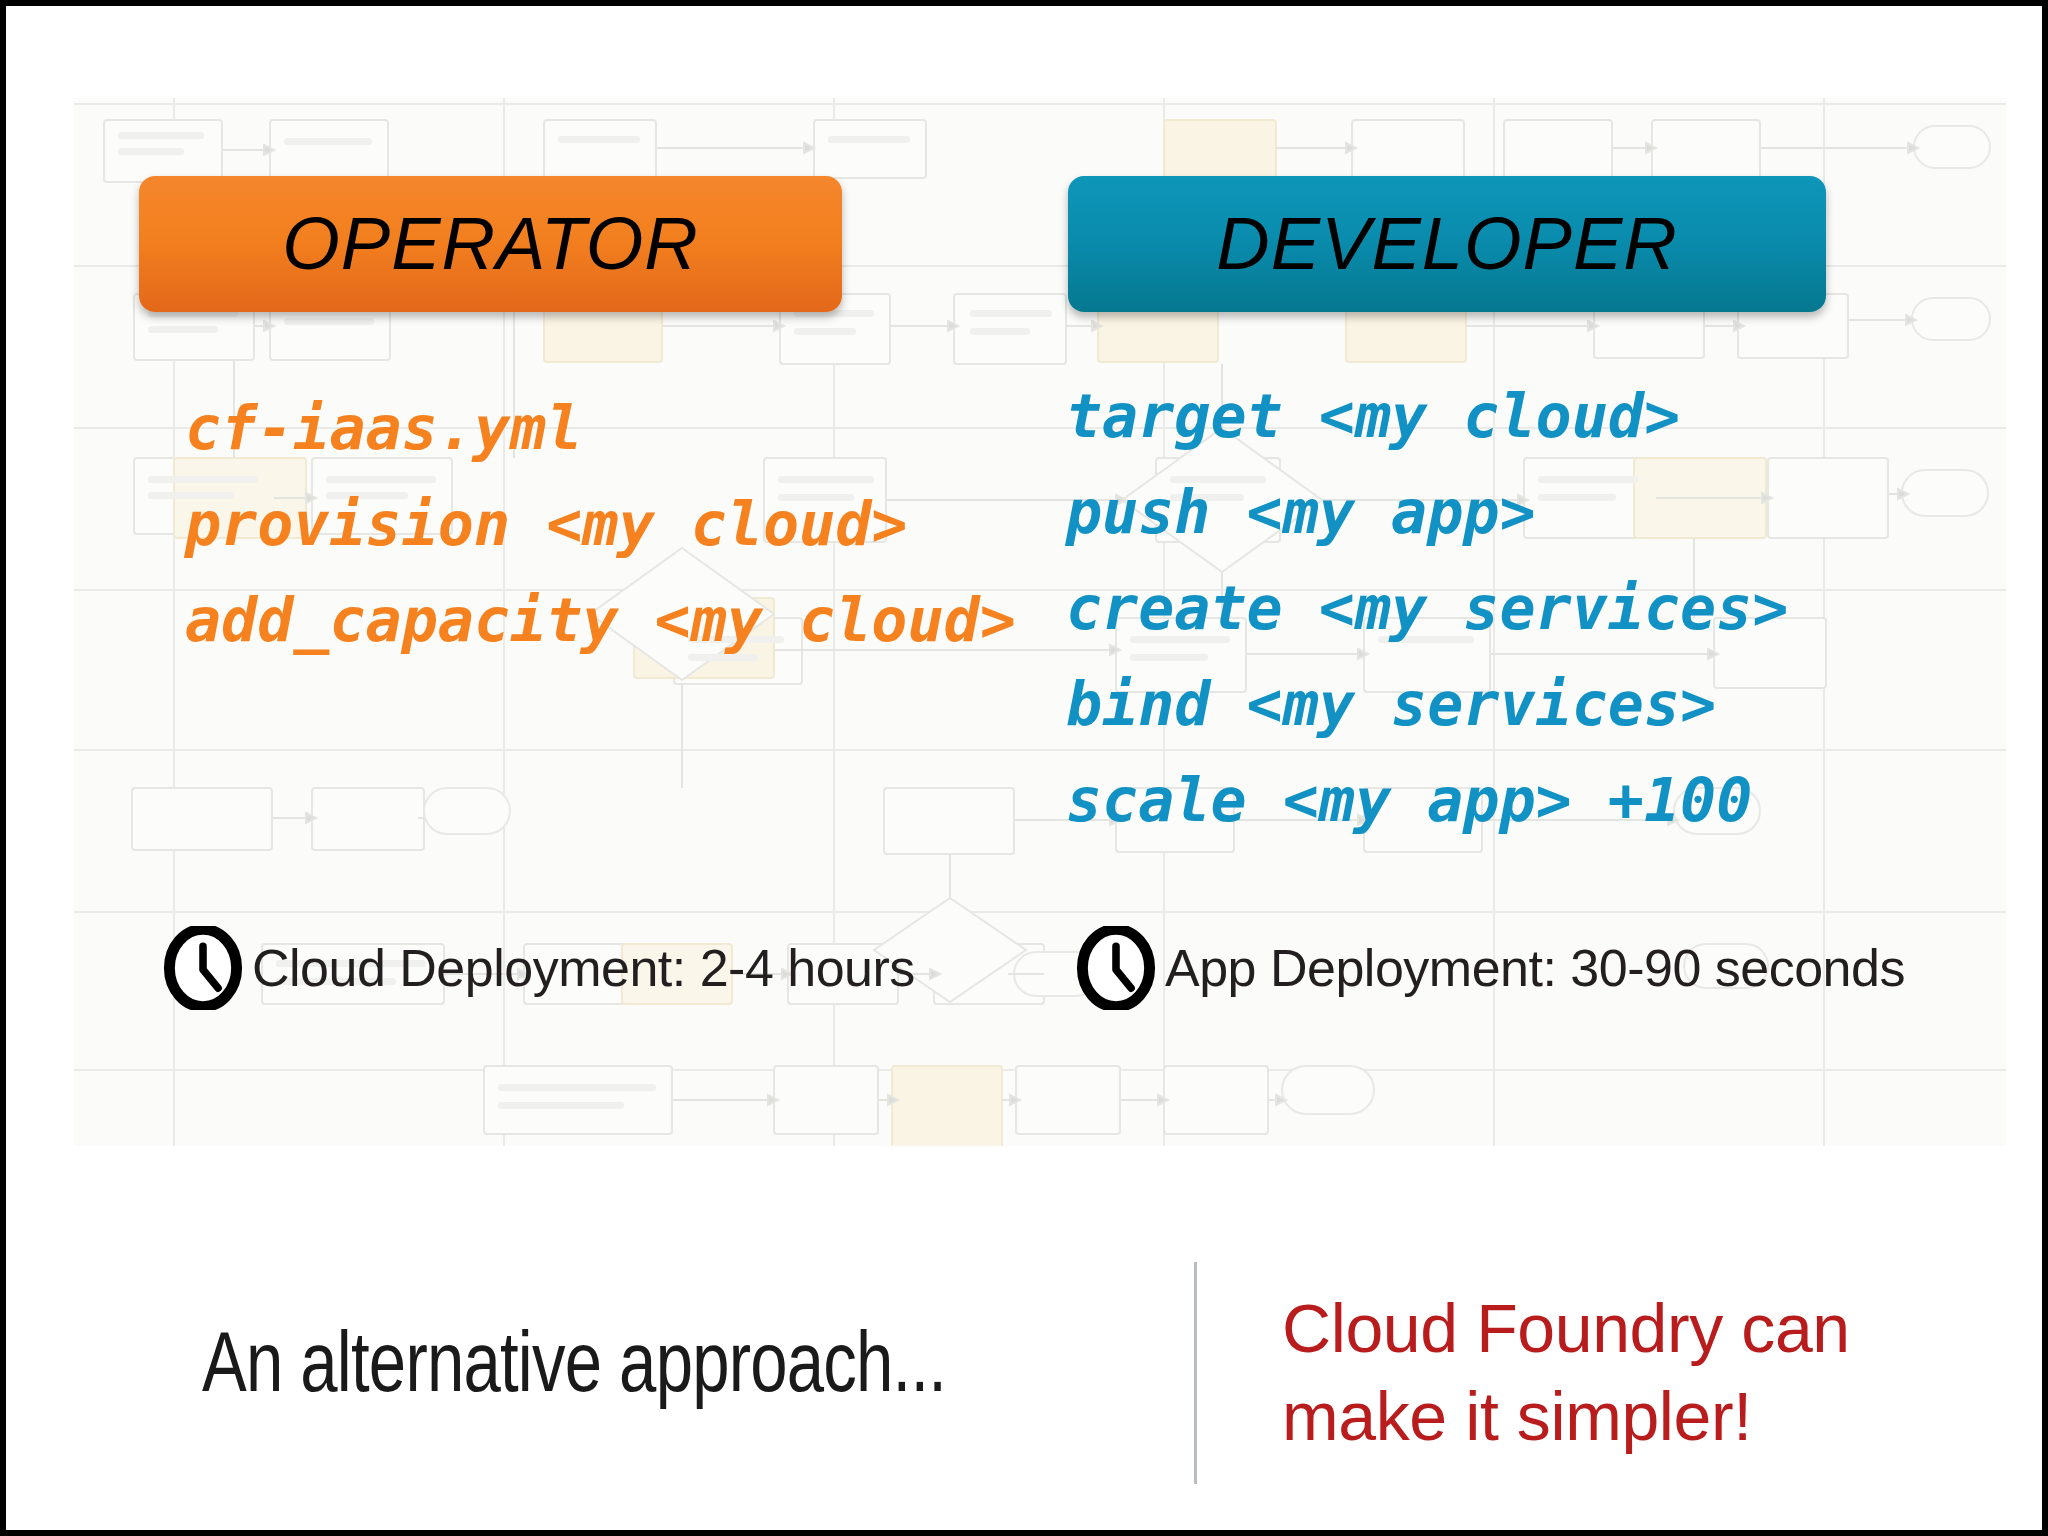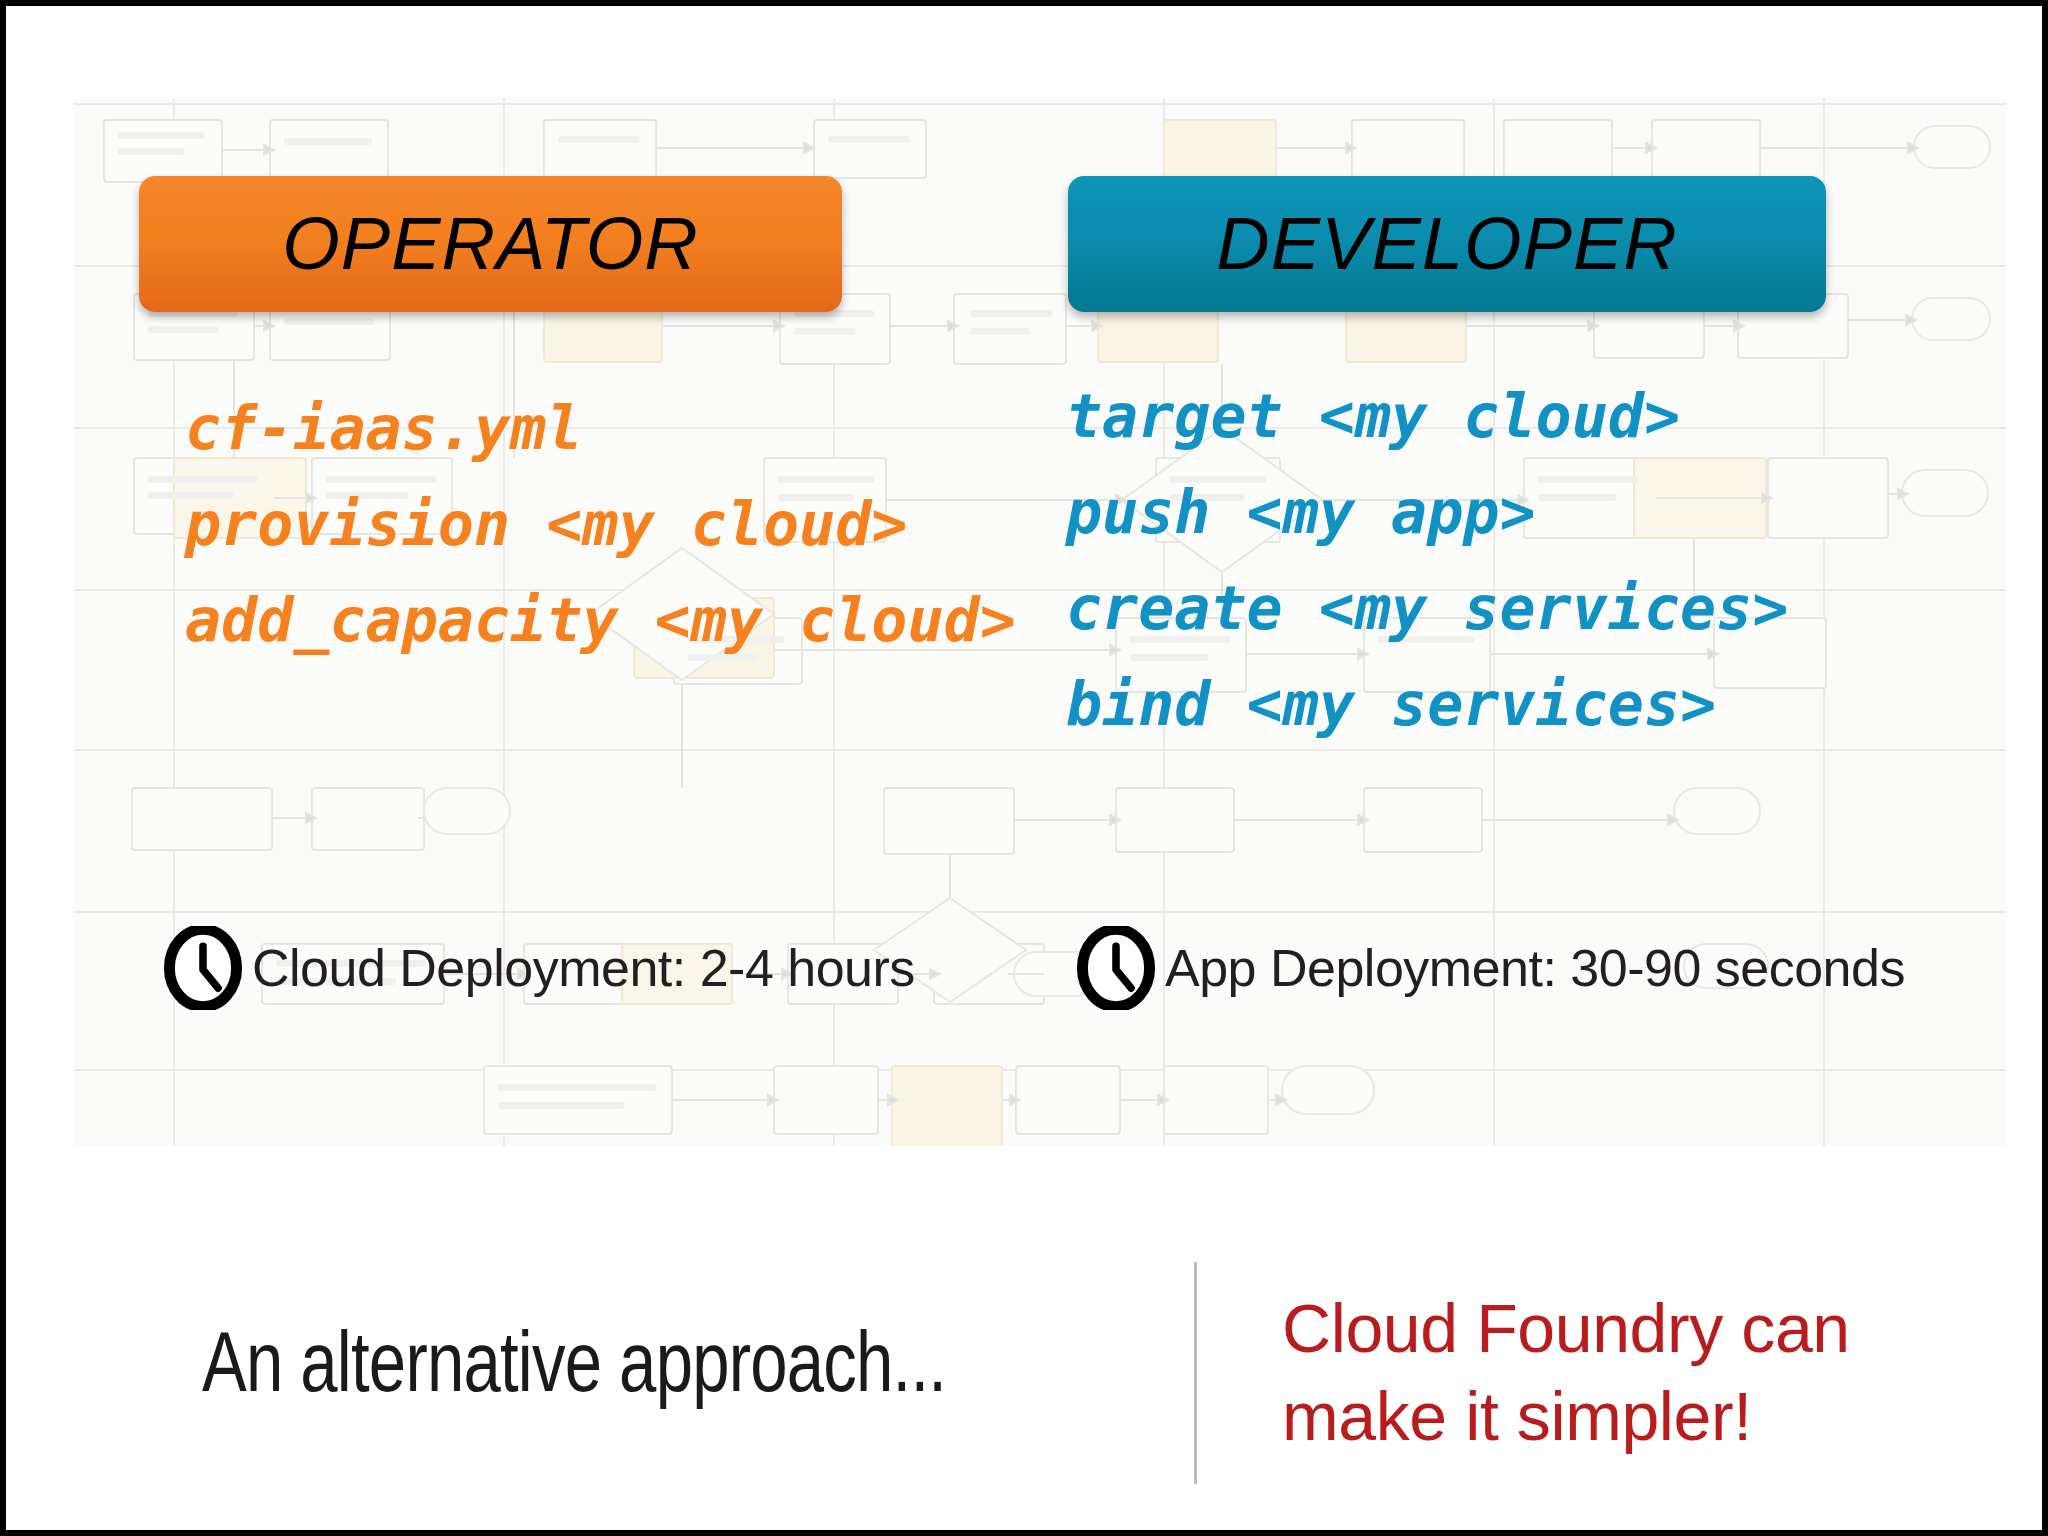--- a/index.html
+++ b/index.html
@@ -358,20 +358,21 @@
     <div class="cmd">cf-iaas.yml</div>
     <div class="cmd">provision &lt;my cloud&gt;</div>
     <div class="cmd">add_capacity &lt;my cloud&gt;</div>
   </div>
 
   <div id="col-developer" class="col-dev">
     <div class="cmd">target &lt;my cloud&gt;</div>
     <div class="cmd">push &lt;my app&gt;</div>
     <div class="cmd">create &lt;my services&gt;</div>
     <div class="cmd">bind &lt;my services&gt;</div>
+    <div class="cmd">scale &lt;my app&gt; +100</div>
   </div>
 
   <div class="foot" id="foot-operator">
     <svg class="clock" viewBox="0 0 100 100">
       <ellipse cx="50" cy="50" rx="40" ry="46" fill="#ffffff" stroke="#000000" stroke-width="13"></ellipse>
       <path d="M50 24 L50 52 L68 74" fill="none" stroke="#000000" stroke-width="9" stroke-linecap="round" stroke-linejoin="round"></path>
     </svg>
     <div class="label">Cloud Deployment:  2-4 hours</div>
   </div>
 

